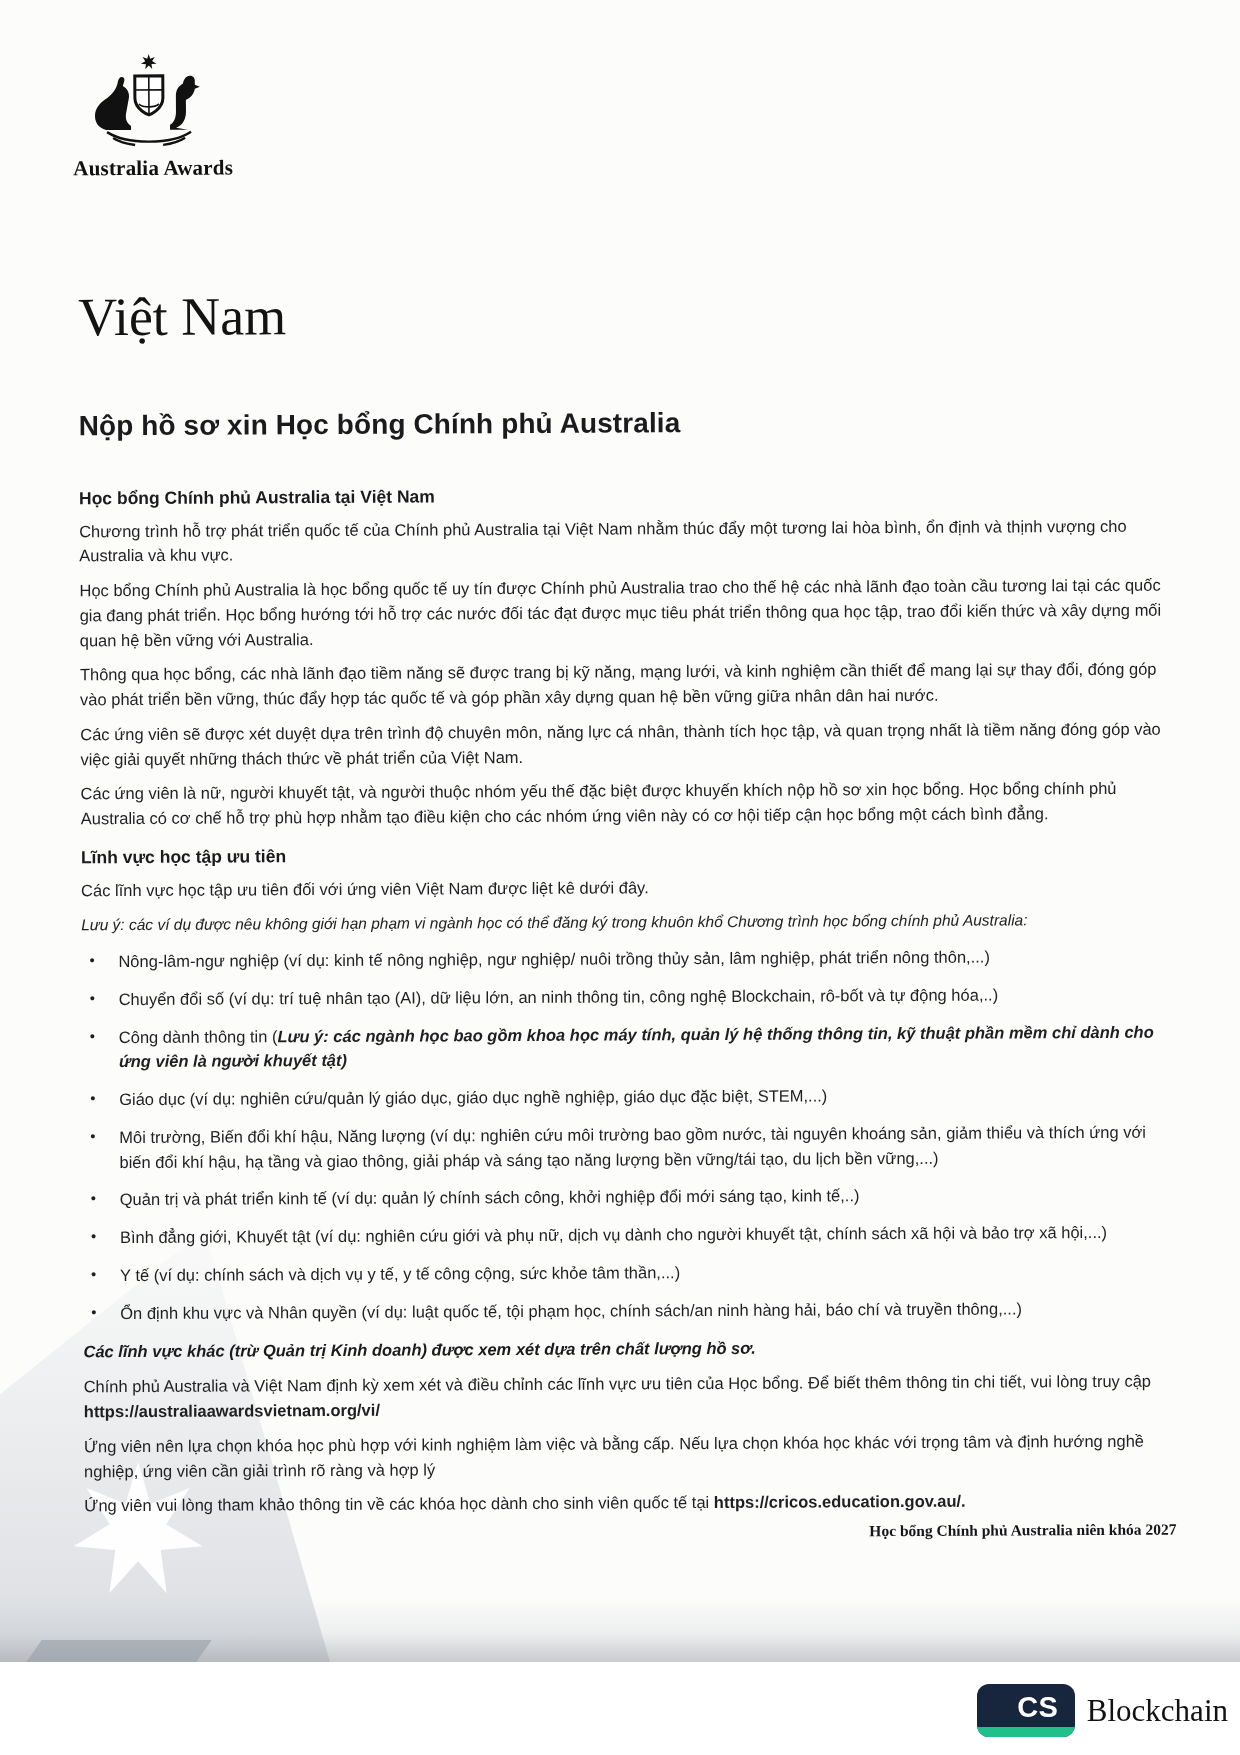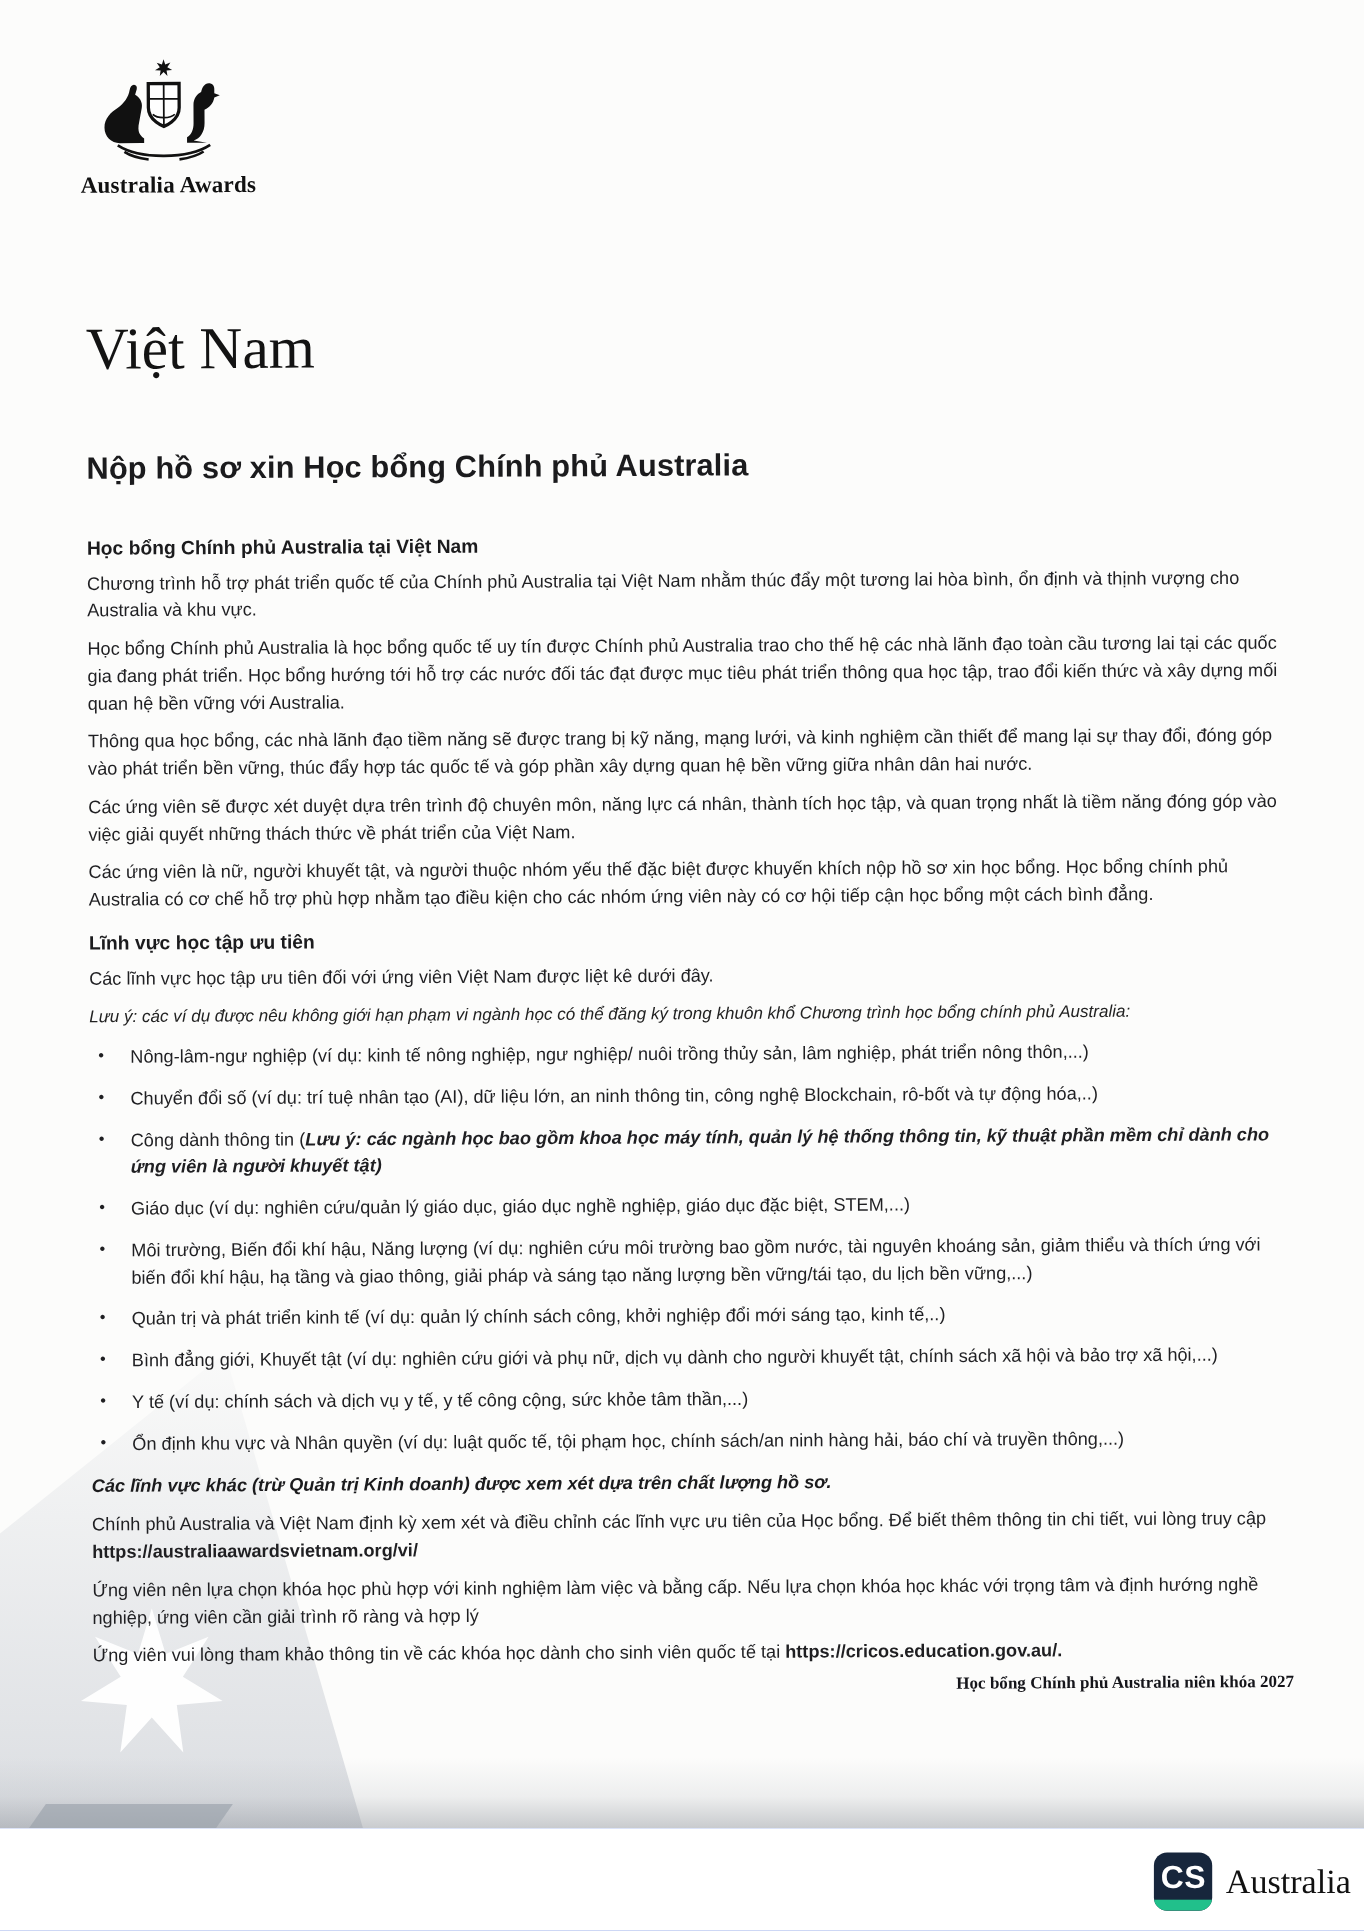--- a/index.html
+++ b/index.html
@@ -1,19 +1,19 @@
 <!DOCTYPE html>
 <html lang="vi"><head>
 <meta charset="utf-8">
 <style>
   html,body{margin:0;padding:0;background:#fff;}
   .page{
     position:relative;
     width:1240px;height:1755px;
-    background:#1d4ed8;
+    background:#14b8a6;
     overflow:hidden;
     font-family:"Liberation Sans","DejaVu Sans",sans-serif;
     color:#1d1d1f;
   }
   .scan{
     position:absolute;left:0;top:0;width:1240px;height:1662px;
     background:#fcfcfb;
     overflow:hidden;
   }
   
@@ -84,22 +84,22 @@
     font-family:"Liberation Serif","DejaVu Serif",serif;
     font-weight:700;font-size:15.5px;text-align:right;margin:8px 0 0 0;color:#15151a;
   }
   .scanner-bar{
     position:absolute;left:0;top:1662px;width:1240px;height:93px;background:#ffffff;
   }
   .cs-logo{
     position:absolute;right:12px;top:22px;display:flex;align-items:center;gap:12px;
   }
   .cs-badge{
-    width:53px;height:53px;border-radius:12px;background:#17263c;position:relative;overflow:hidden;
-    display:flex;align-items:center;justify-content:center;
+    width:74px;height:53px;border-radius:12px;background:#17263c;position:relative;overflow:hidden;
+    display:flex;align-items:center;justify-content:center;padding-left:24px;
   }
   .cs-badge .cs-text{
     color:#fff;font-weight:700;font-size:29px;letter-spacing:.5px;margin-top:-7px;
     font-family:"Liberation Sans",sans-serif;
   }
   .cs-badge .cs-green{
     position:absolute;left:0;bottom:0;width:100%;height:10px;background:#21c08b;
   }
   .cs-name{
     font-family:"Liberation Serif","DejaVu Serif",serif;
@@ -200,16 +200,16 @@
       <p class="footer-note">Học bổng Chính phủ Australia niên khóa 2027</p>
     </div>
   </div>
 
   <div class="scanner-bar">
     <div class="cs-logo">
       <div class="cs-badge">
         <span class="cs-text">CS</span>
         <span class="cs-green"></span>
       </div>
-      <span class="cs-name">Australia</span>
+      <span class="cs-name">Blockchain</span>
     </div>
   </div>
 </div>
 
 </body></html>

